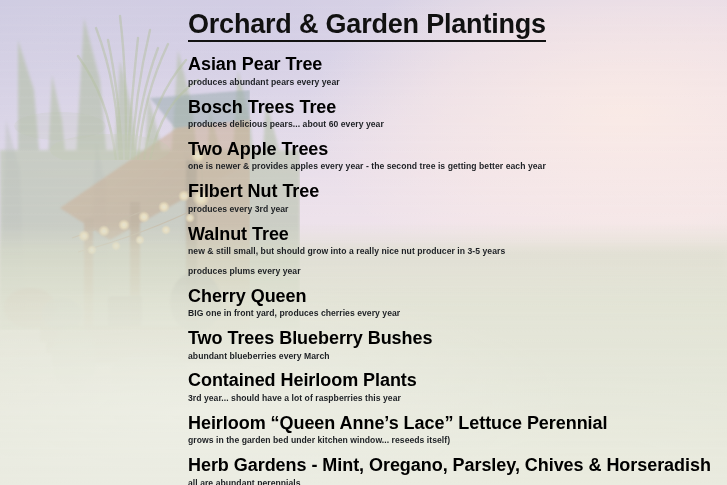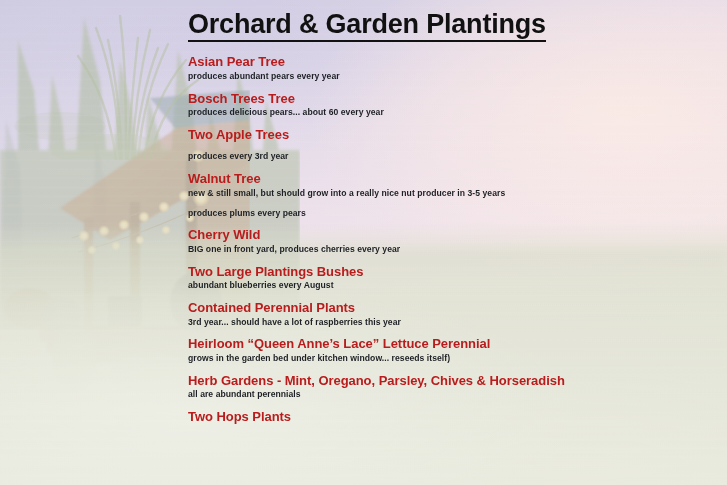--- a/index.html
+++ b/index.html
@@ -98,23 +98,23 @@
     letter-spacing: -0.2px;
     display: inline-block;
     border-bottom: 2px solid #121212;
     padding-bottom: 1px;
     line-height: 1.12;
     white-space: nowrap;
   }
   .plant-list { margin-top: 12px; }
   .plant-item { margin-bottom: 9px; }
   .plant-name {
-    font-size: 13px;
+    font-size: 18px;
     font-weight: bold;
-    color: #b91c1c;
+    color: #000000;
     line-height: 1.2;
     letter-spacing: -0.05px;
     white-space: nowrap;
   }
   .plant-note {
     font-size: 8.6px;
     font-weight: bold;
     color: #1d2024;
     line-height: 1.25;
     margin-top: 1px;
@@ -257,48 +257,50 @@
         <div class="plant-note">produces abundant pears every year</div>
       </div>
 
       <div class="plant-item">
         <div class="plant-name">Bosch Trees Tree</div>
         <div class="plant-note">produces delicious pears... about 60 every year</div>
       </div>
 
       <div class="plant-item">
         <div class="plant-name">Two Apple Trees</div>
-      </div>
-
-      <div class="plant-item">
+        <div class="plant-note">one is newer &amp; provides apples every year - the second tree is getting better each year</div>
+      </div>
+
+      <div class="plant-item">
+        <div class="plant-name">Filbert Nut Tree</div>
         <div class="plant-note">produces every 3rd year</div>
       </div>
 
       <div class="plant-item">
         <div class="plant-name">Walnut Tree</div>
         <div class="plant-note">new &amp; still small, but should grow into a really nice nut producer in 3-5 years</div>
       </div>
 
       <div class="plant-item">
-        <div class="plant-note">produces plums every pears</div>
-      </div>
-
-      <div class="plant-item">
-        <div class="plant-name">Cherry Wild</div>
+        <div class="plant-note">produces plums every year</div>
+      </div>
+
+      <div class="plant-item">
+        <div class="plant-name">Cherry Queen</div>
         <div class="plant-note">BIG one in front yard, produces cherries every year</div>
       </div>
 
 
       <div class="plant-item">
-        <div class="plant-name">Two Large Plantings Bushes</div>
-        <div class="plant-note">abundant blueberries every August</div>
-      </div>
-
-      <div class="plant-item">
-        <div class="plant-name">Contained Perennial Plants</div>
+        <div class="plant-name">Two Trees Blueberry Bushes</div>
+        <div class="plant-note">abundant blueberries every March</div>
+      </div>
+
+      <div class="plant-item">
+        <div class="plant-name">Contained Heirloom Plants</div>
         <div class="plant-note">3rd year... should have a lot of raspberries this year</div>
       </div>
 
       <div class="plant-item">
         <div class="plant-name">Heirloom “Queen Anne’s Lace” Lettuce Perennial</div>
         <div class="plant-note">grows in the garden bed under kitchen window... reseeds itself)</div>
       </div>
 
       <div class="plant-item">
         <div class="plant-name">Herb Gardens - Mint, Oregano, Parsley, Chives &amp; Horseradish</div>

